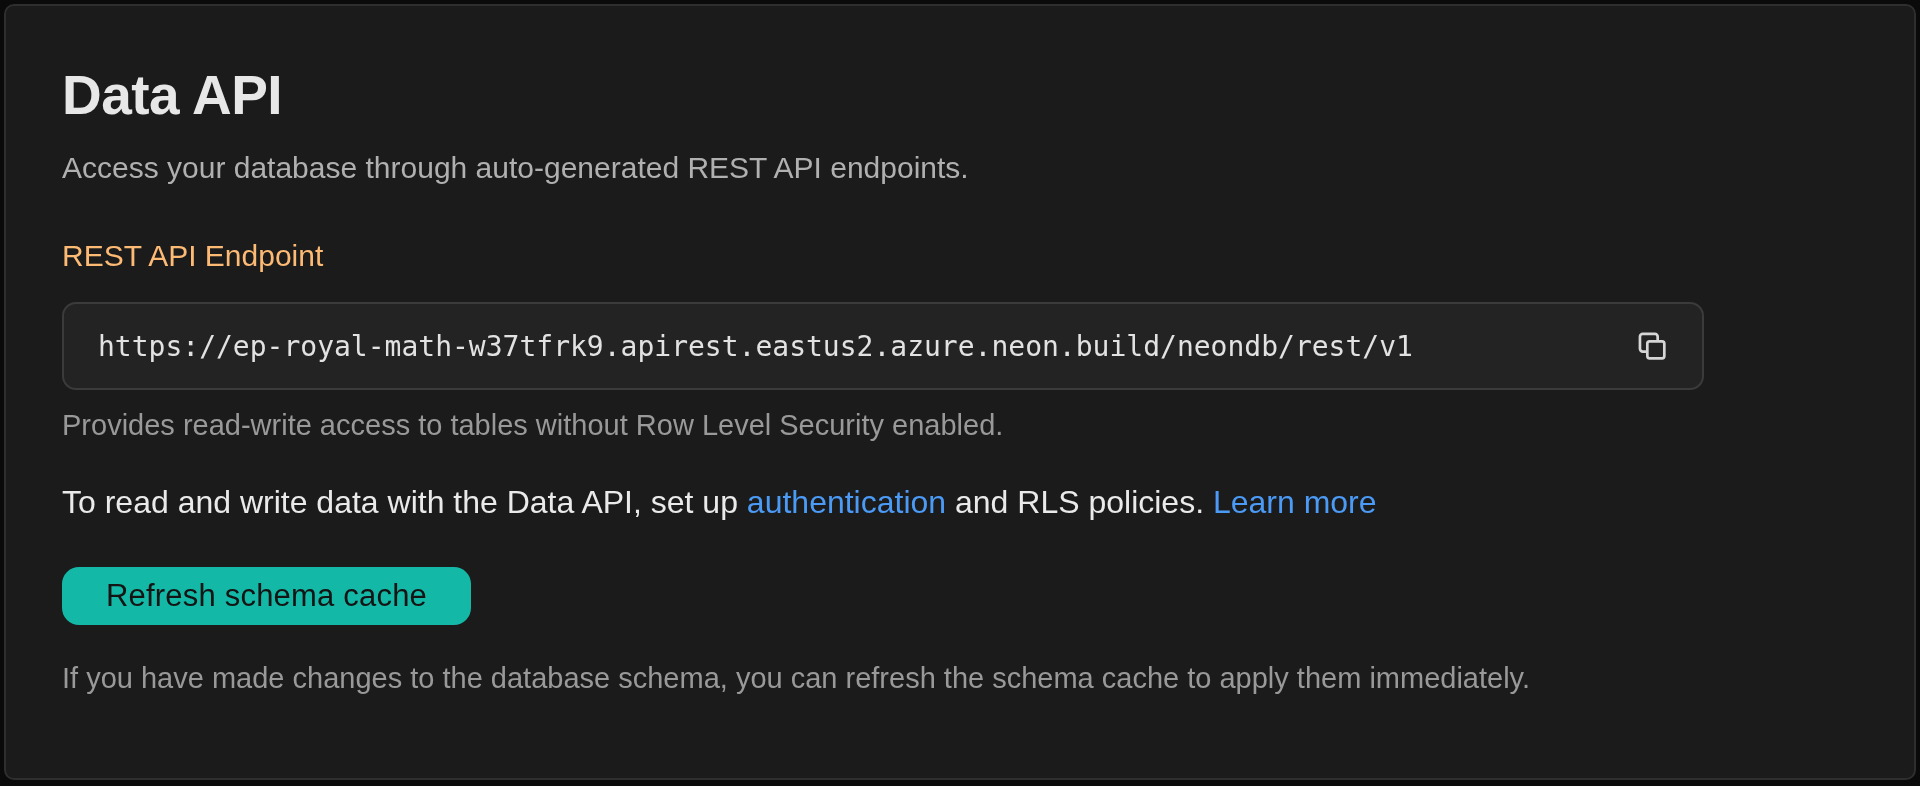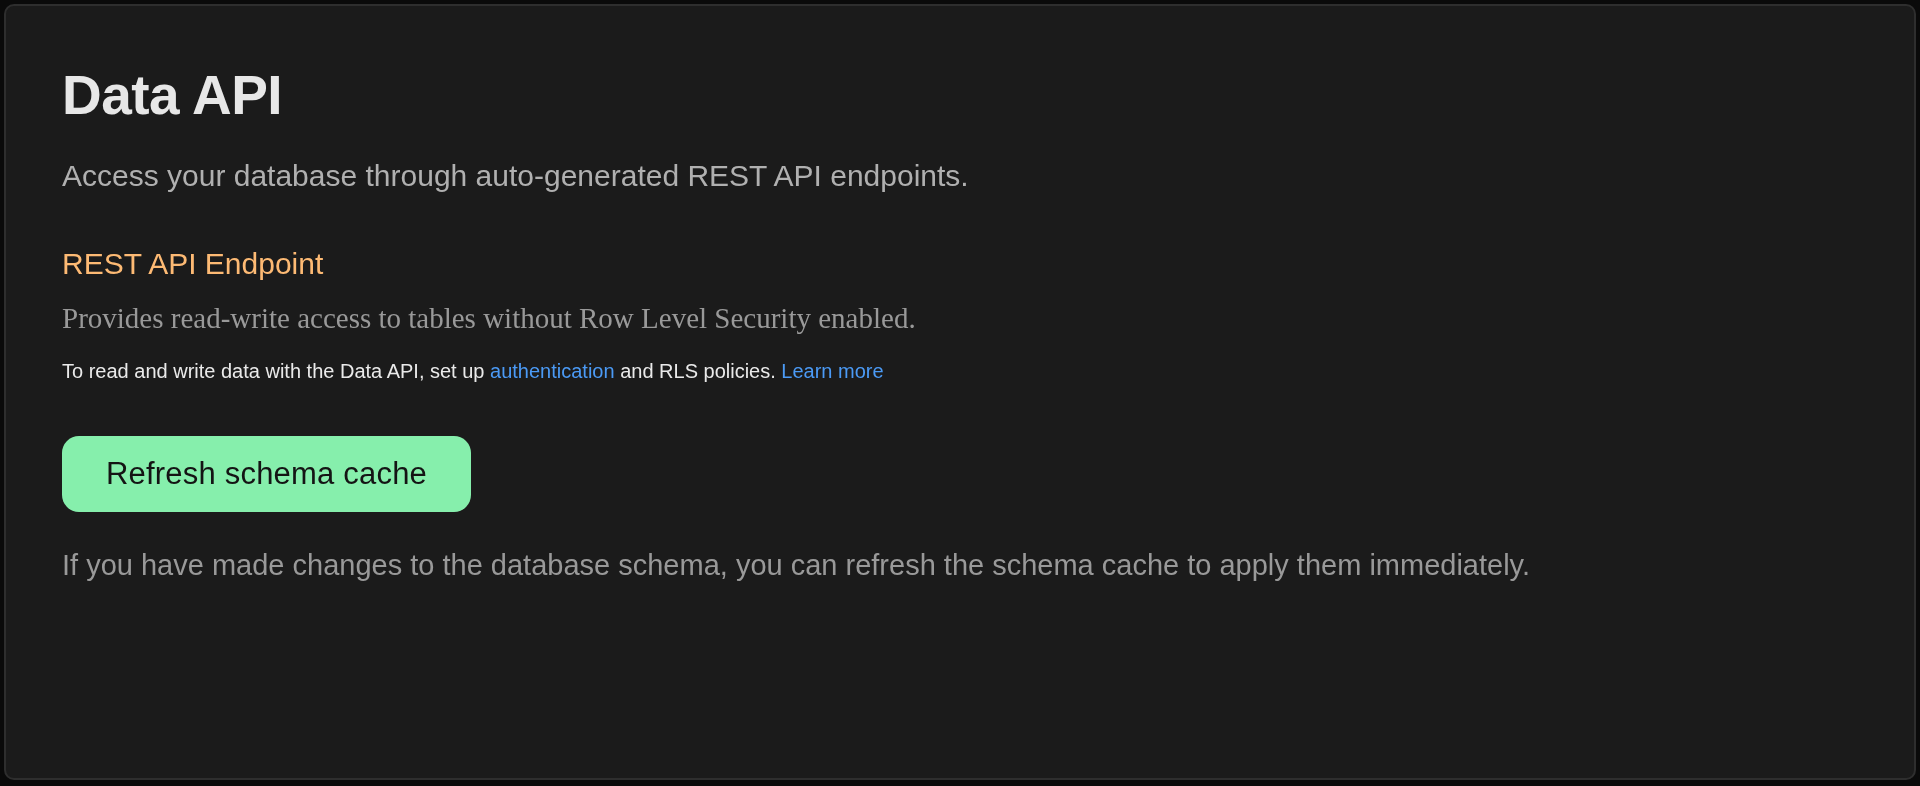--- a/index.html
+++ b/index.html
@@ -20,21 +20,21 @@
     padding: 56px 56px 0 56px;
   }
   .page-title {
     font-size: 55px;
     font-weight: 700;
     line-height: 66px;
     color: #e7e7e7;
     letter-spacing: -0.5px;
   }
   .subtitle {
-    margin-top: 29px;
+    margin-top: 21px;
     font-size: 30px;
     line-height: 38px;
     color: #b0b0b0;
   }
   .field-label {
     margin-top: 50px;
     font-size: 30px;
     line-height: 38px;
     color: #fdba74;
   }
@@ -64,40 +64,40 @@
     align-items: center;
     justify-content: center;
     cursor: pointer;
     border-radius: 8px;
   }
   .helper {
     font-size: 29px;
     line-height: 36px;
     color: #999999;
   }
-  .helper-endpoint { margin-top: 17px; font-family: Liberation Serif, serif; }
+  .helper-endpoint { margin-top: 17px; }
   .rls-note {
-    margin-top: 16px;
-    font-size: 20px;
+    margin-top: 40px;
+    font-size: 32px;
     line-height: 38px;
     color: #eaeaea;
   }
   .link {
     color: #4b9af5;
     text-decoration: none;
     cursor: pointer;
   }
   .refresh-btn {
     margin-top: 46px;
     display: inline-flex;
     align-items: center;
     justify-content: center;
-    height: 76px;
+    height: 58px;
     padding: 0 44px;
-    background: #86efac;
+    background: #14b8a6;
     color: #141414;
     border: none;
     border-radius: 17px;
     font-family: "Liberation Sans", sans-serif;
     font-size: 31px;
     font-weight: 500;
     letter-spacing: 0.2px;
     cursor: pointer;
   }
   .helper-schema { margin-top: 35px; display: block; }
@@ -107,20 +107,31 @@
 
 <div class="card">
   <div class="content">
 
     <h1 class="page-title">Data API</h1>
 
     <div class="subtitle">Access your database through auto-generated REST API endpoints.</div>
 
     <div class="field-label">REST API Endpoint</div>
 
+    <div class="endpoint-field">
+      <span class="endpoint-url">https://ep-royal-math-w37tfrk9.apirest.eastus2.azure.neon.build/neondb/rest/v1</span>
+      <button class="copy-btn">
+        <span style="display:flex;">
+          <svg width="34" height="34" viewBox="0 0 24 24" fill="none">
+            <rect x="3.5" y="3.5" width="12.5" height="12.5" rx="2" stroke="#d6d6d6" stroke-width="1.9"></rect>
+            <rect x="8.7" y="8.7" width="12" height="12" rx="1.6" fill="#232323" stroke="#d6d6d6" stroke-width="1.9"></rect>
+          </svg>
+        </span>
+      </button>
+    </div>
 
     <div class="helper helper-endpoint">Provides read-write access to tables without Row Level Security enabled.</div>
 
     <div class="rls-note"><span>To read and write data with the Data API, set up </span><a class="link">authentication</a><span> and RLS policies. </span><a class="link">Learn more</a></div>
 
     <button class="refresh-btn">Refresh schema cache</button>
 
     <span class="helper helper-schema">If you have made changes to the database schema, you can refresh the schema cache to apply them immediately.</span>
 
   </div>

